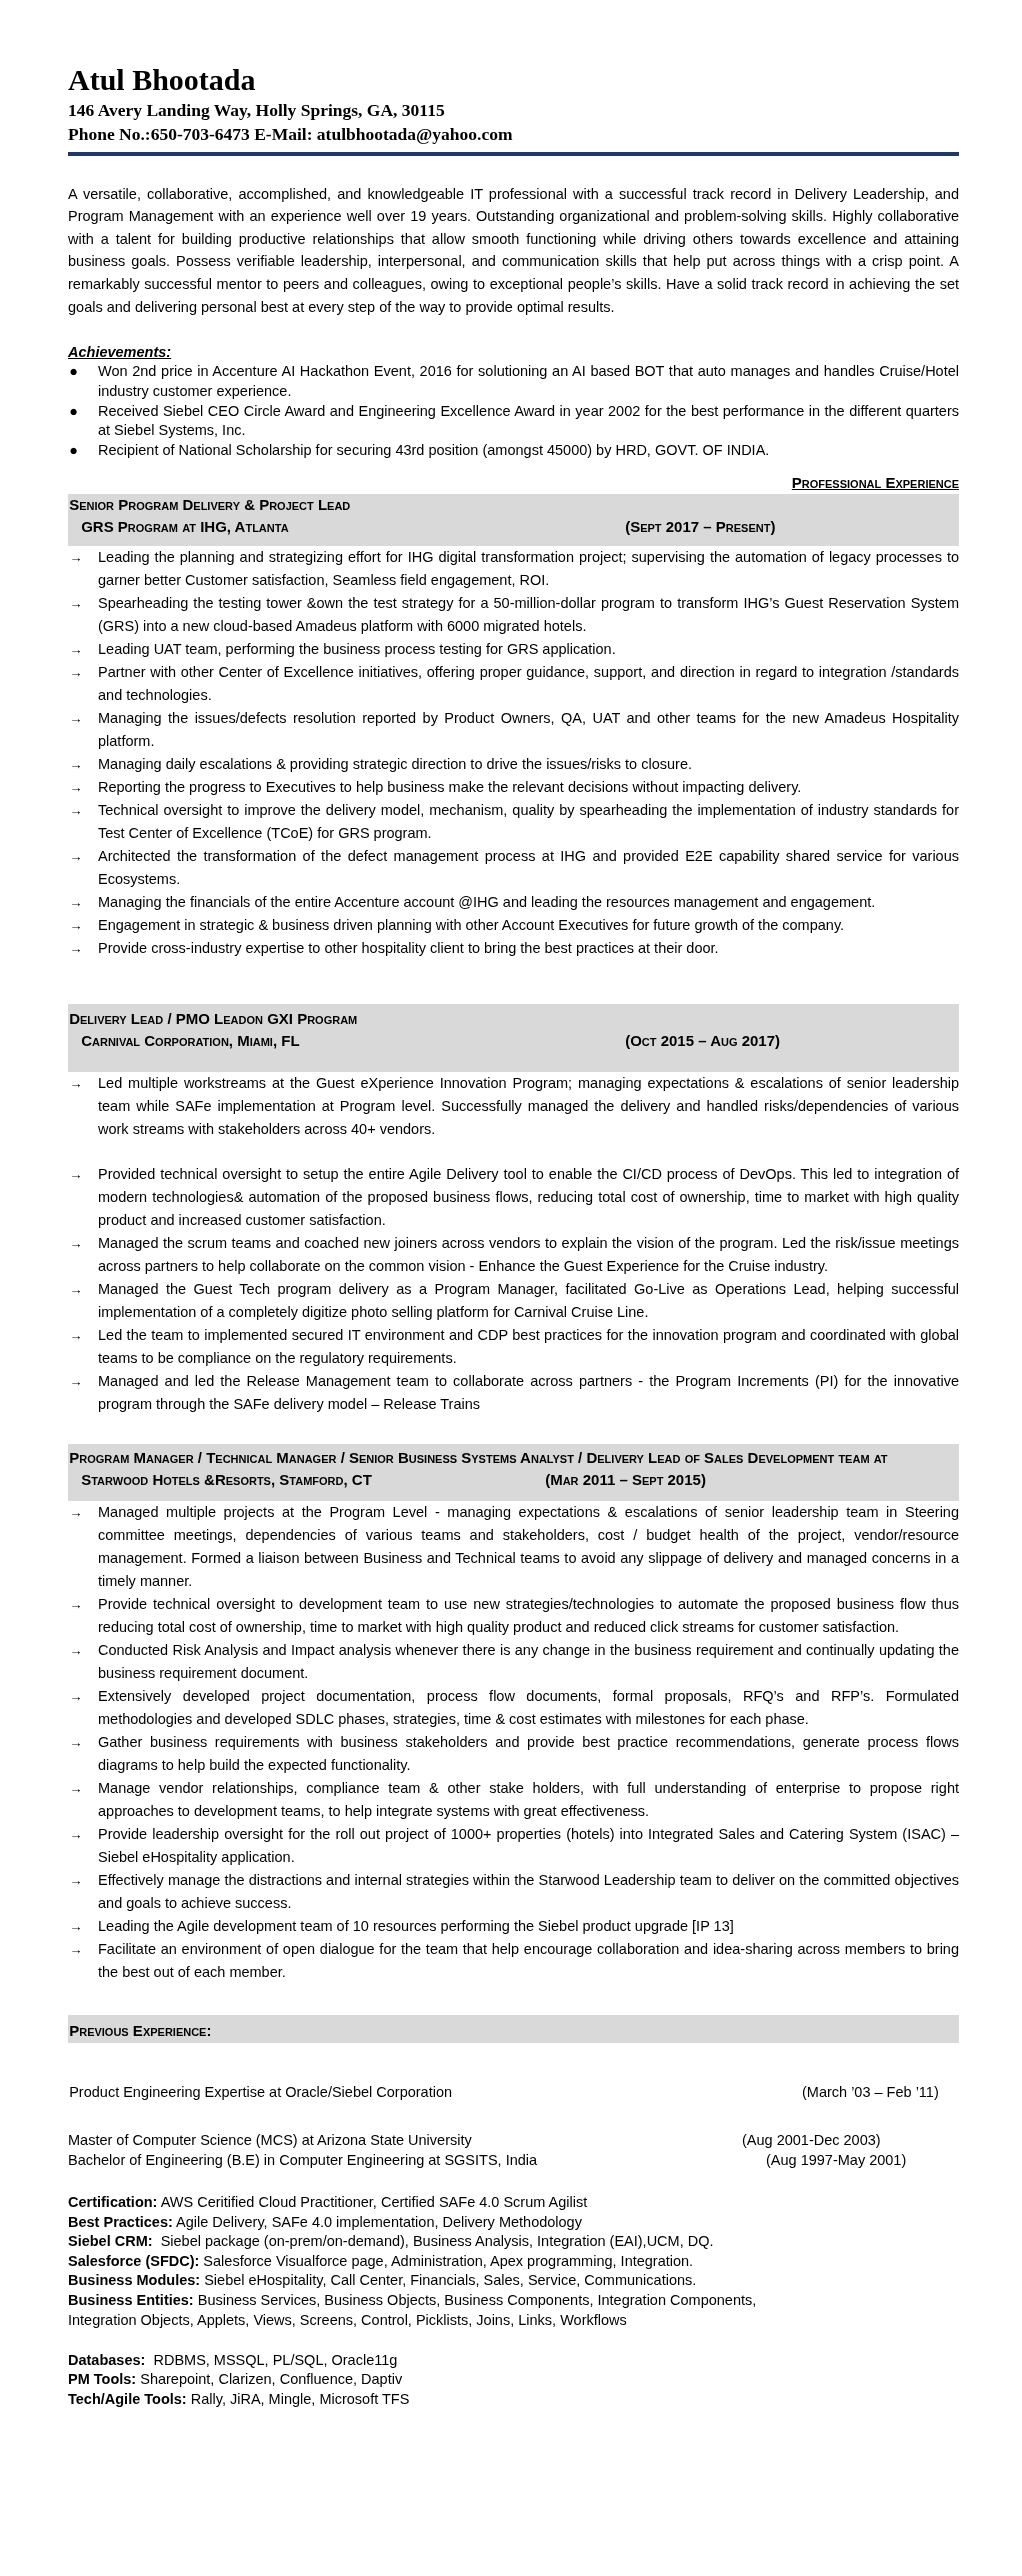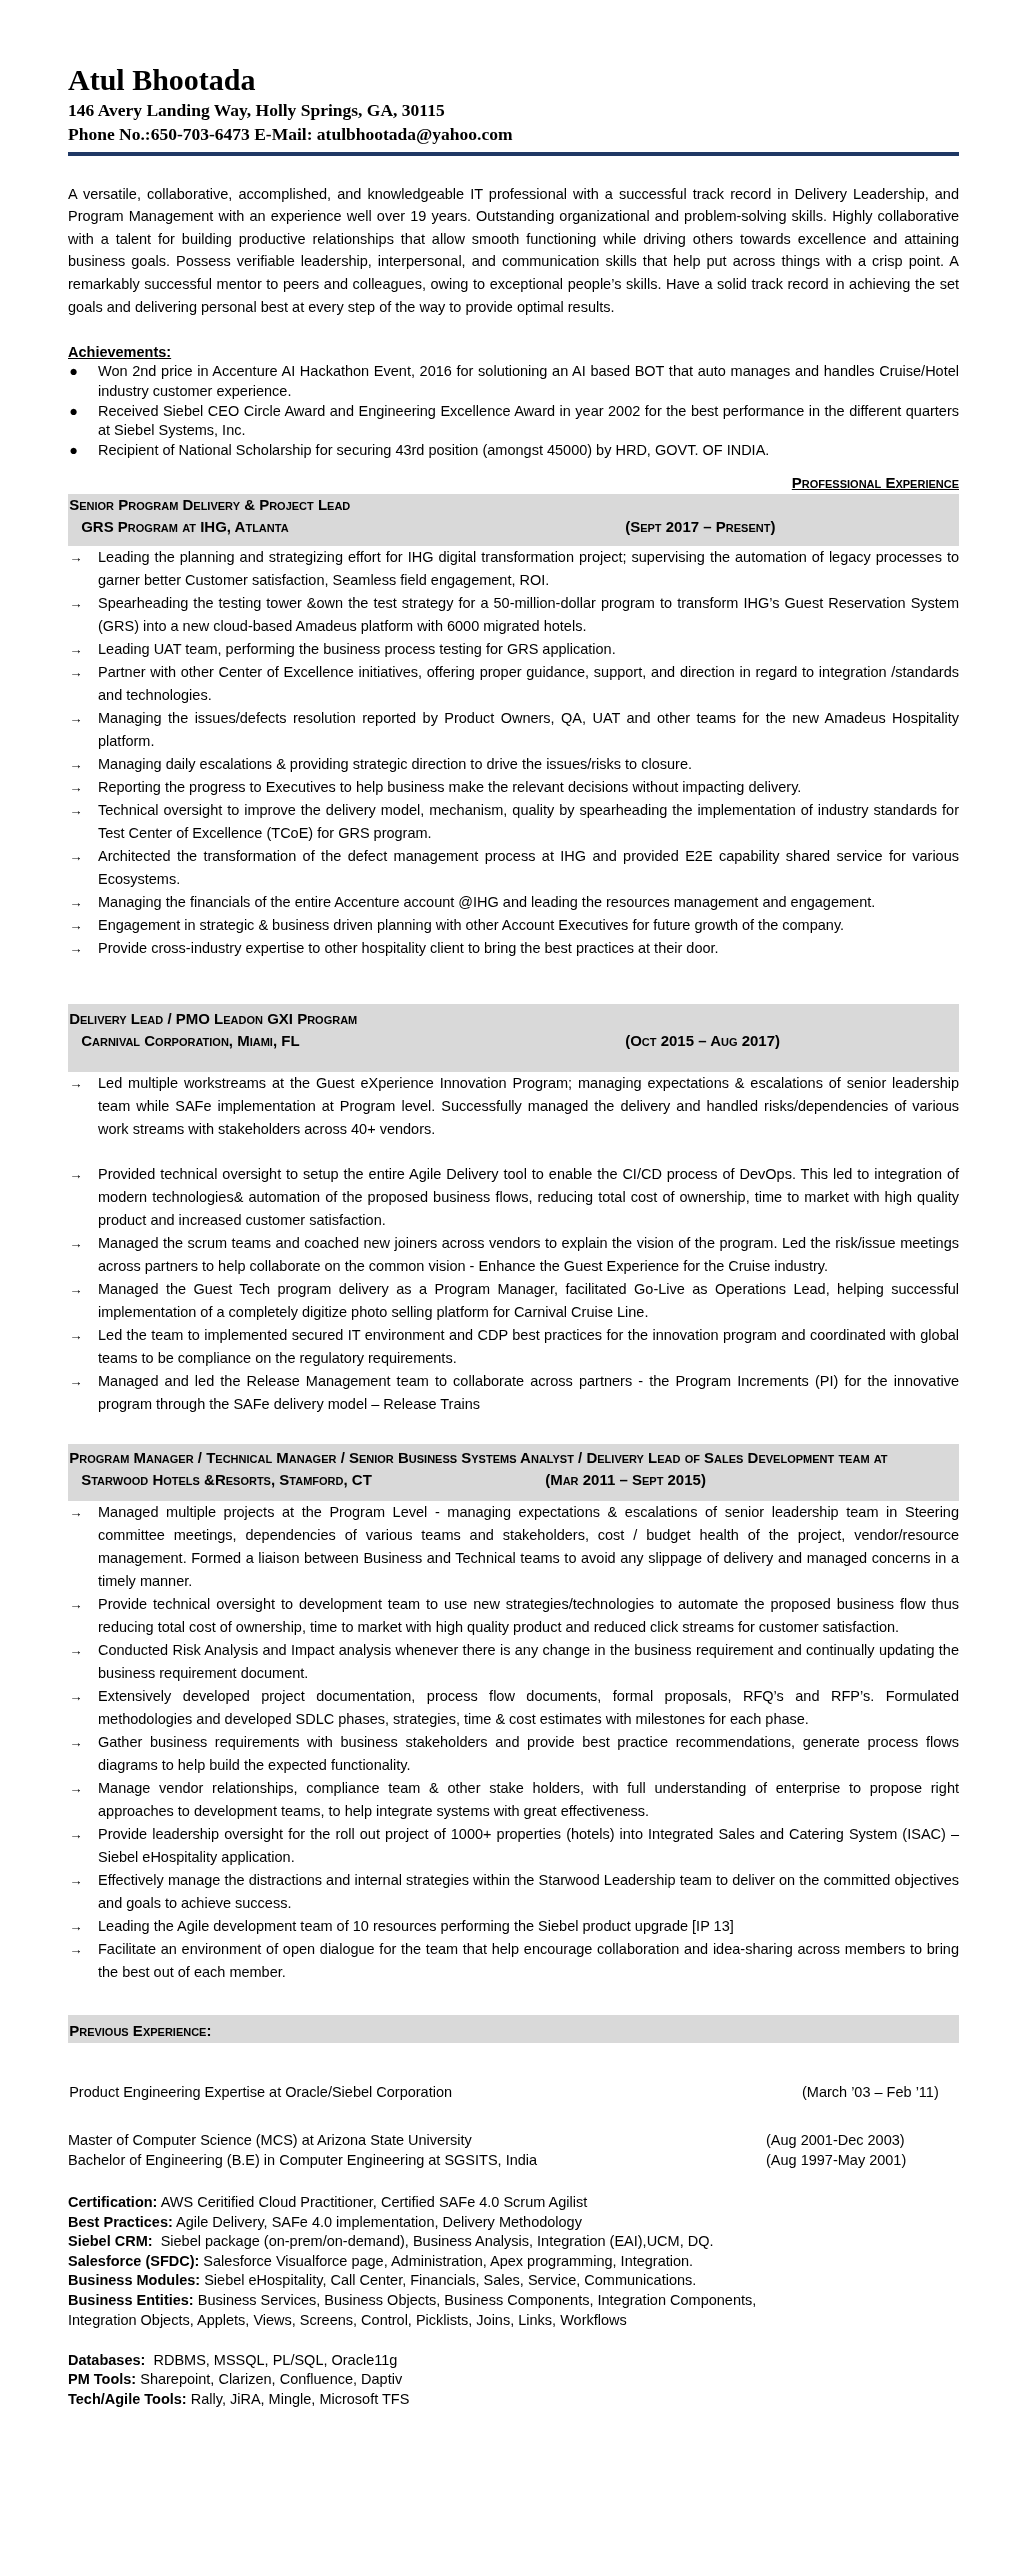--- a/index.html
+++ b/index.html
@@ -3,21 +3,21 @@
 <meta charset="utf-8">
 <style>
   html, body { margin: 0; padding: 0; background: #ffffff; }
   body { width: 1023px; min-height: 2576px; position: relative; color: #000; }
   .page { position: absolute; left: 68px; top: 0; width: 891px; font-family: "Liberation Sans", "DejaVu Sans", sans-serif; font-size: 14.5px; }
   .hdr { text-align: left; font-family: "Liberation Serif", "DejaVu Serif", serif; font-weight: bold; }
   .name { margin-top: 62px; font-size: 30px; line-height: 36px; letter-spacing: 0px; }
   .addr, .contact { font-size: 17.5px; line-height: 24px; }
   .rule { height: 3.6px; background: #1f3864; margin-top: 6px; }
   .summary { margin-top: 27px; text-align: justify; line-height: 22.6px; }
-  .ach-title { margin-top: 25px; font-weight: bold; text-decoration: underline; line-height: 19.3px; }
+  .ach-title { margin-top: 25px; font-weight: bold; font-style: italic; text-decoration: underline; line-height: 19.3px; }
   ul.ach { list-style: none; margin: 0; padding: 0; }
   ul.ach li { position: relative; padding-left: 30px; line-height: 19.6px; text-align: justify; }
   ul.ach li .dot { position: absolute; left: 1.2px; top: 0; }
   .sec-title { margin-top: 12px; text-align: right; font-weight: bold; font-variant: small-caps; text-decoration: underline; font-size: 15px; line-height: 22px; }
   .band { background: #d9d9d9; font-weight: bold; font-variant: small-caps; font-size: 15px; line-height: 22px; padding: 0 1.2px 0 1.2px; }
   .band-wrap { position: relative; padding-left: 12px; }
   .band1 { height: 52px; }
   .band2 { height: 68px; margin-top: 44px; }
   .band3 { height: 57px; margin-top: 28px; }
   .band4 { height: 28px; margin-top: 31px; }
@@ -119,21 +119,21 @@
     <div style="padding-top:4.8px">Previous Experience:</div>
   </div>
   <div class="prev-row">
     <span style="padding-left:1.2px">Product Engineering Expertise at Oracle/Siebel Corporation</span>
     <span class="rt" style="left:734px">(March ’03 – Feb ’11)</span>
   </div>
 
   <div class="edu">
     <div class="row">
       <span>Master of Computer Science (MCS) at Arizona State University</span>
-      <span class="rt" style="left:698px">(Aug 2001-Dec 2003)</span>
+      <span class="rt" style="left:674px">(Aug 2001-Dec 2003)</span>
     </div>
     <div class="row">
       <span>Bachelor of Engineering (B.E) in Computer Engineering at SGSITS, India</span>
       <span class="rt" style="left:698px">(Aug 1997-May 2001)</span>
     </div>
   </div>
 
   <div class="skills">
     <div><b>Certification:</b><span> AWS Ceritified Cloud Practitioner, Certified SAFe 4.0 Scrum Agilist</span></div>
     <div><b>Best Practices:</b><span> Agile Delivery, SAFe 4.0 implementation, Delivery Methodology</span></div>

